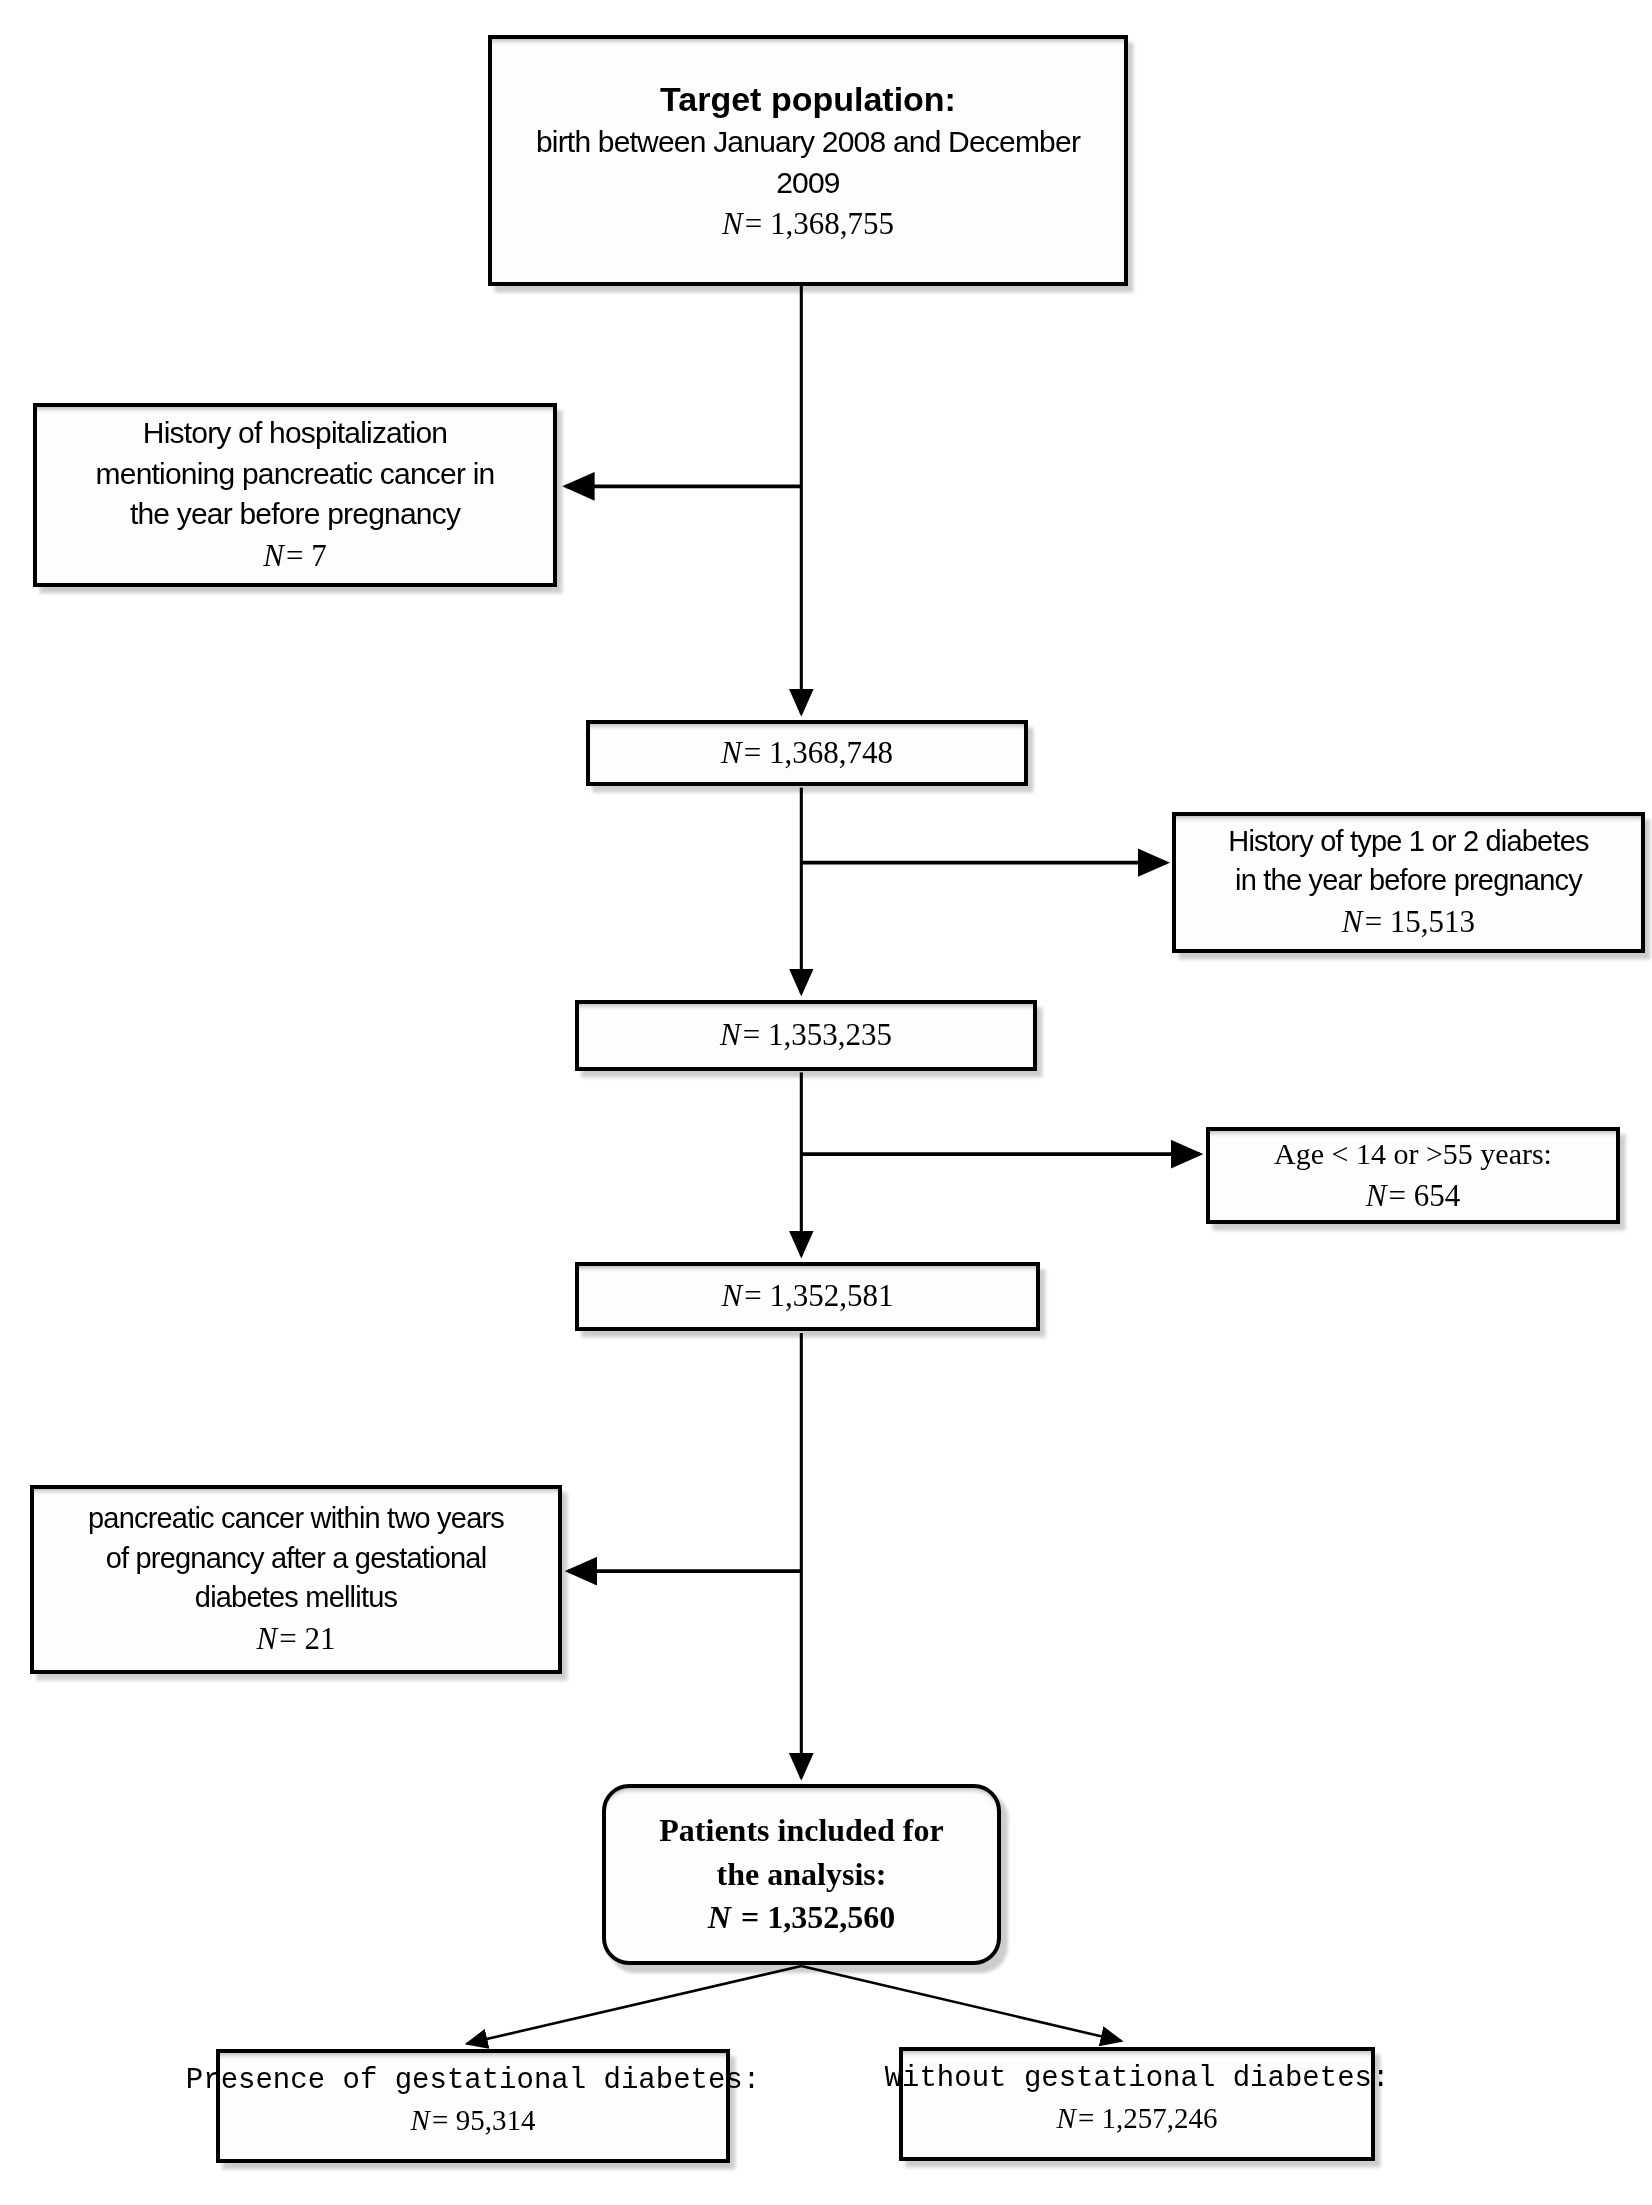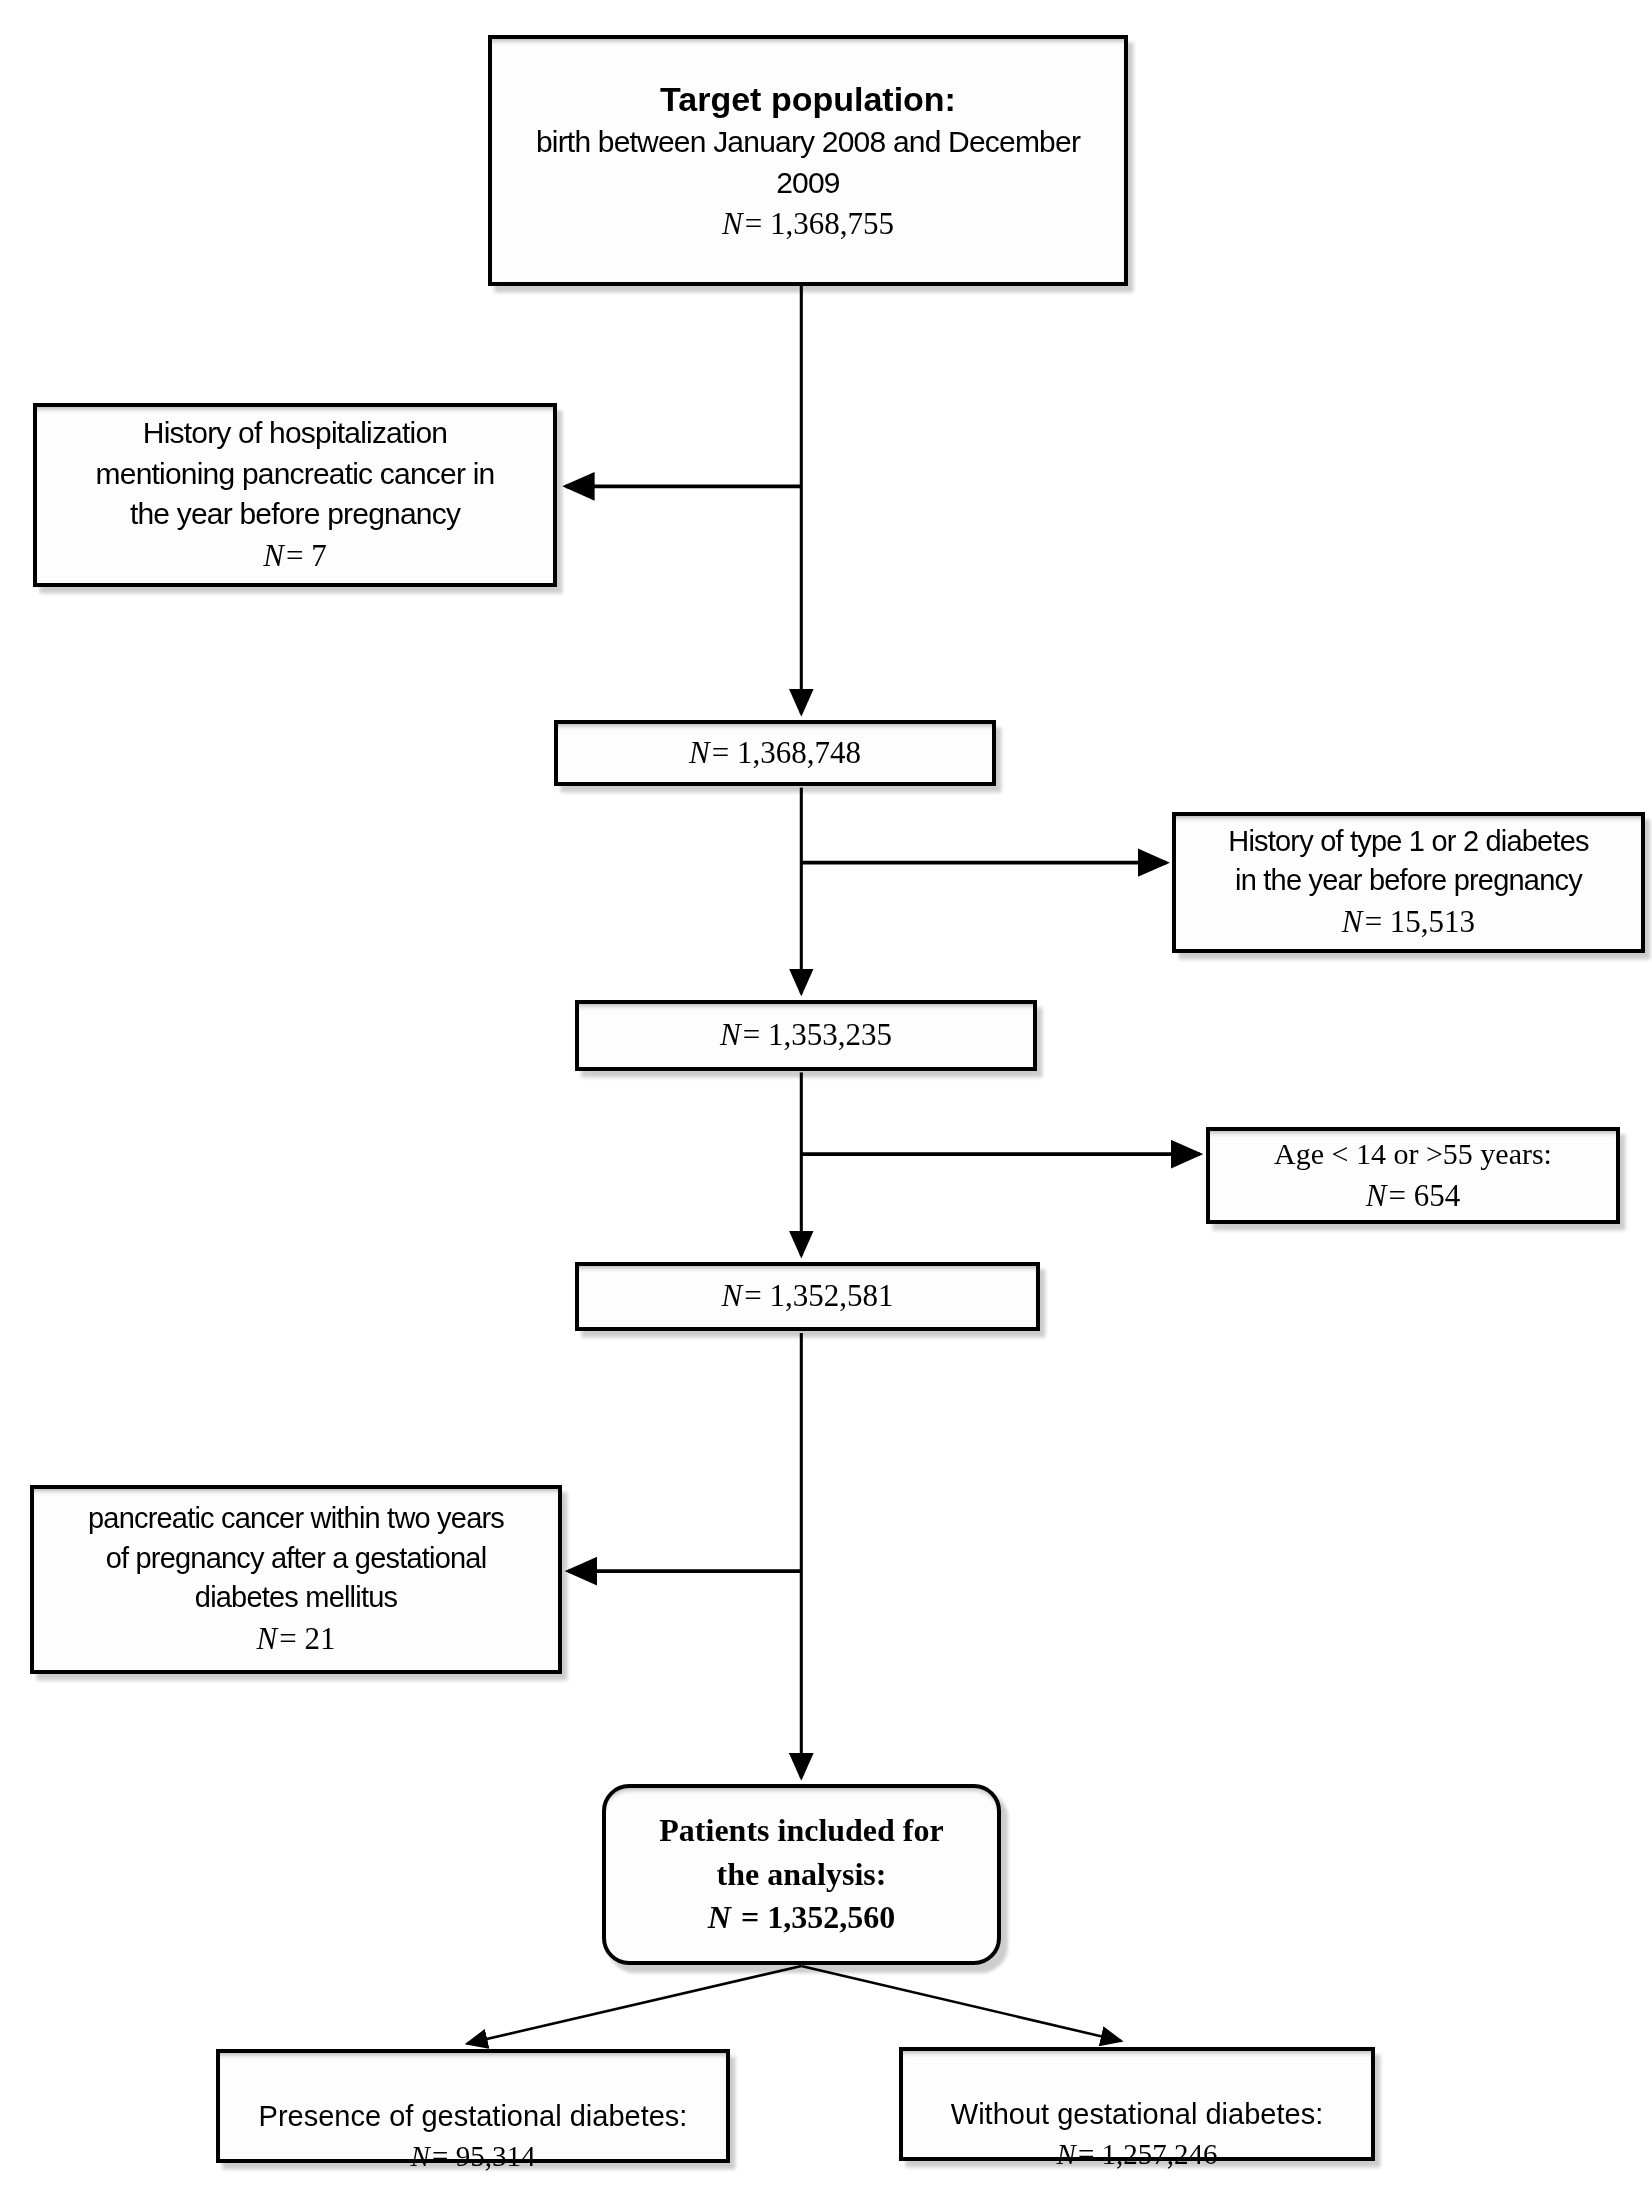--- a/index.html
+++ b/index.html
@@ -18,34 +18,34 @@
     background:#fdfdfd;
     box-shadow:6.2px 7.2px 3.6px rgba(0,0,0,0.20), inset 0 6.2px 5.1px -4.1px rgba(0,0,0,0.28);
     display:flex;flex-direction:column;justify-content:center;align-items:center;
     text-align:center;
     padding:3.1px 7.2px;
   }
   .line{white-space:nowrap;line-height:1.36;}
   .sans{font-family:"Liberation Sans",sans-serif;letter-spacing:-0.8px;font-size:30px;}
   .sans-sm{font-family:"Liberation Sans",sans-serif;letter-spacing:-0.8px;font-size:29px;}
   .serif{font-family:"Liberation Serif",serif;font-size:30px;}
-  .serif-sm{font-family:Liberation Sans, sans-serif;font-size:29px;margin-top:36px;}
+  .serif-sm{font-family:Liberation Mono, monospace;font-size:29px;}
   .title{font-family:Liberation Sans, sans-serif;font-weight:bold;font-size:34px;}
   .title-sm{font-family:"Liberation Serif",serif;font-weight:bold;font-size:32px;}
   .nline{font-family:"Liberation Serif",serif;font-size:31px;line-height:1.36;white-space:nowrap;}
   .nline .nl{font-style:italic;padding-right:2.1px;}
   .nline.bold{font-weight:bold;font-size:32px;}
   .nline.small{font-size:29px;}
   .align-top{justify-content:flex-start;padding-top:8.2px;}
   #arrow-layer{position:absolute;left:0;top:0;width:1653px;height:2205px;}
 
   
   #box-target        {left:488px;  top:35px;   width:640px; height:251px;}
   #box-hospitalization{left:33px;  top:403px;  width:524px; height:184px;}
-  #box-n1            {left:554px; top:720px; width:442px;  height:66px;}
+  #box-n1            {left:586px; top:720px; width:442px;  height:66px;}
   #box-diabetes      {left:1172px; top:812px; width:473px;  height:141px;}
   #box-n2            {left:575px; top:1000px; width:462px;  height:71px;}
   #box-age           {left:1206px; top:1127px; width:414px;  height:97px;}
   #box-n3            {left:575px; top:1262px; width:465px;  height:69px;}
   #box-pancreatic    {left:30px;   top:1485px; width:532px; height:189px;}
   #box-included      {left:602px; top:1784px; width:399px;  height:181px;border-radius:27px;}
   #box-gdm           {left:216px;  top:2049px; width:514px; height:114px;}
   #box-nogdm         {left:899px; top:2047px; width:476px;  height:114px;}
 </style>
 </head>

